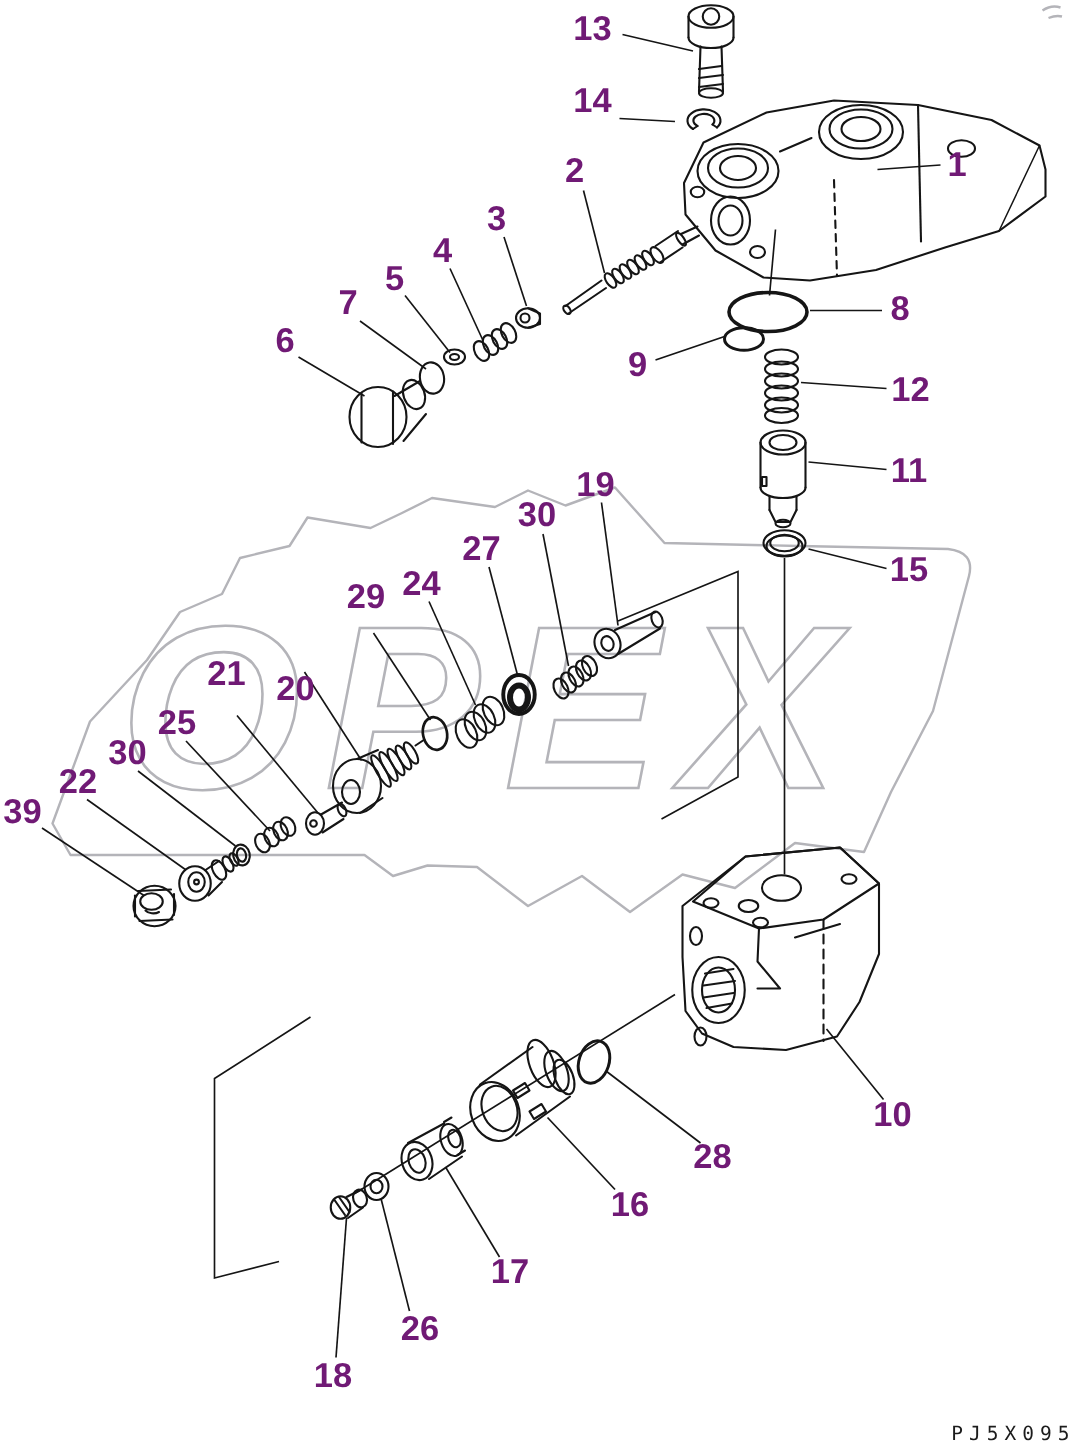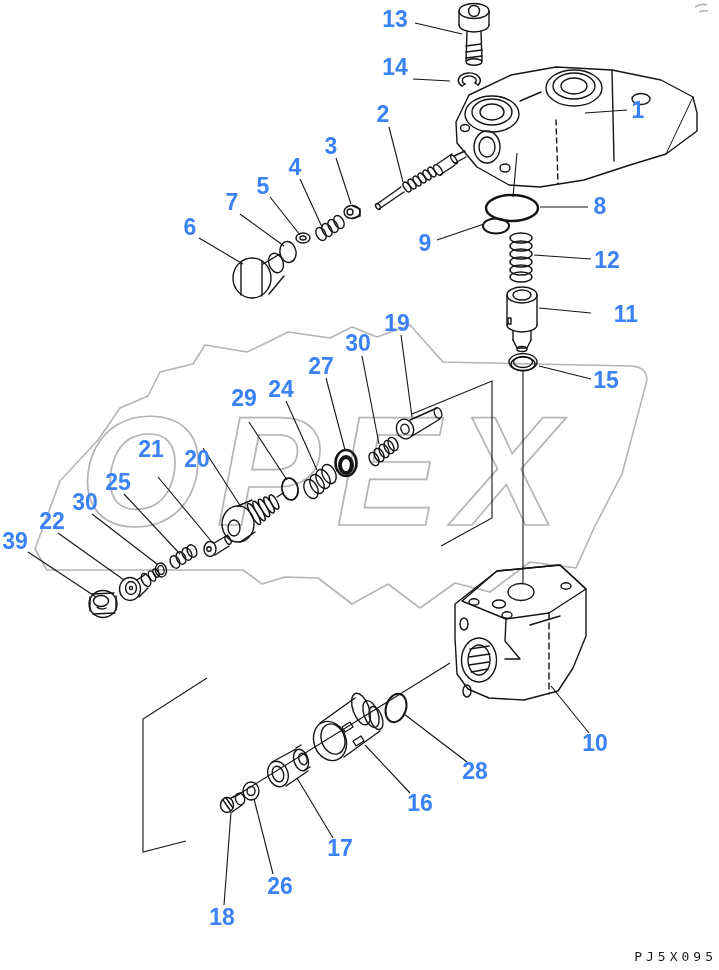--- a/index.html
+++ b/index.html
@@ -4,21 +4,21 @@
 <style>
   html,body{margin:0;padding:0;background:#ffffff;}
   .stage{
     position:relative;width:719px;height:970px;background:#ffffff;
     overflow:hidden;font-family:"Liberation Sans",sans-serif;
   }
   .stage svg{position:absolute;left:0;top:0;}
   .callout-layer{position:absolute;left:0;top:0;width:100%;height:100%;}
   .callout{
     position:absolute;transform:translate(-50%,-50%);
-    font:700 23px "Liberation Sans",sans-serif;color:#3b82f6;
+    font:700 23px "Liberation Sans",sans-serif;color:#701a75;
     letter-spacing:0px;white-space:nowrap;
   }
   .drawing-code{
     position:absolute;right:2px;bottom:6px;
     font:13px "DejaVu Sans Mono",monospace;letter-spacing:4px;color:#1c1c1c;margin-left:42px;
   }
   .wm-text{
     font-family:"Liberation Sans",sans-serif;
     font-style:italic;font-weight:700;
   }
@@ -365,21 +365,21 @@
       <div class="callout" style="left: 638px; top: 110px;">1</div>
       <div class="callout" style="left: 383px; top: 114px;">2</div>
       <div class="callout" style="left: 331px; top: 146px;">3</div>
       <div class="callout" style="left: 295px; top: 167px;">4</div>
       <div class="callout" style="left: 263px; top: 186px;">5</div>
       <div class="callout" style="left: 190px; top: 227px;">6</div>
       <div class="callout" style="left: 232px; top: 202px;">7</div>
       <div class="callout" style="left: 600px; top: 206px;">8</div>
       <div class="callout" style="left: 425px; top: 243px;">9</div>
       <div class="callout" style="left: 595px; top: 743px;">10</div>
-      <div class="callout" style="left: 606px; top: 314px; margin-left: 20px;">11</div>
+      <div class="callout" style="left: 606px; top: 314px;">11</div>
       <div class="callout" style="left: 607px; top: 260px;">12</div>
       <div class="callout" style="left: 395px; top: 19px;">13</div>
       <div class="callout" style="left: 395px; top: 67px;">14</div>
       <div class="callout" style="left: 606px; top: 380px;">15</div>
       <div class="callout" style="left: 420px; top: 803px;">16</div>
       <div class="callout" style="left: 340px; top: 848px;">17</div>
       <div class="callout" style="left: 222px; top: 917px;">18</div>
       <div class="callout" style="left: 397px; top: 323px;">19</div>
       <div class="callout" style="left: 197px; top: 436px; margin-top: 23px;">20</div>
       <div class="callout" style="left: 151px; top: 449px;">21</div>

